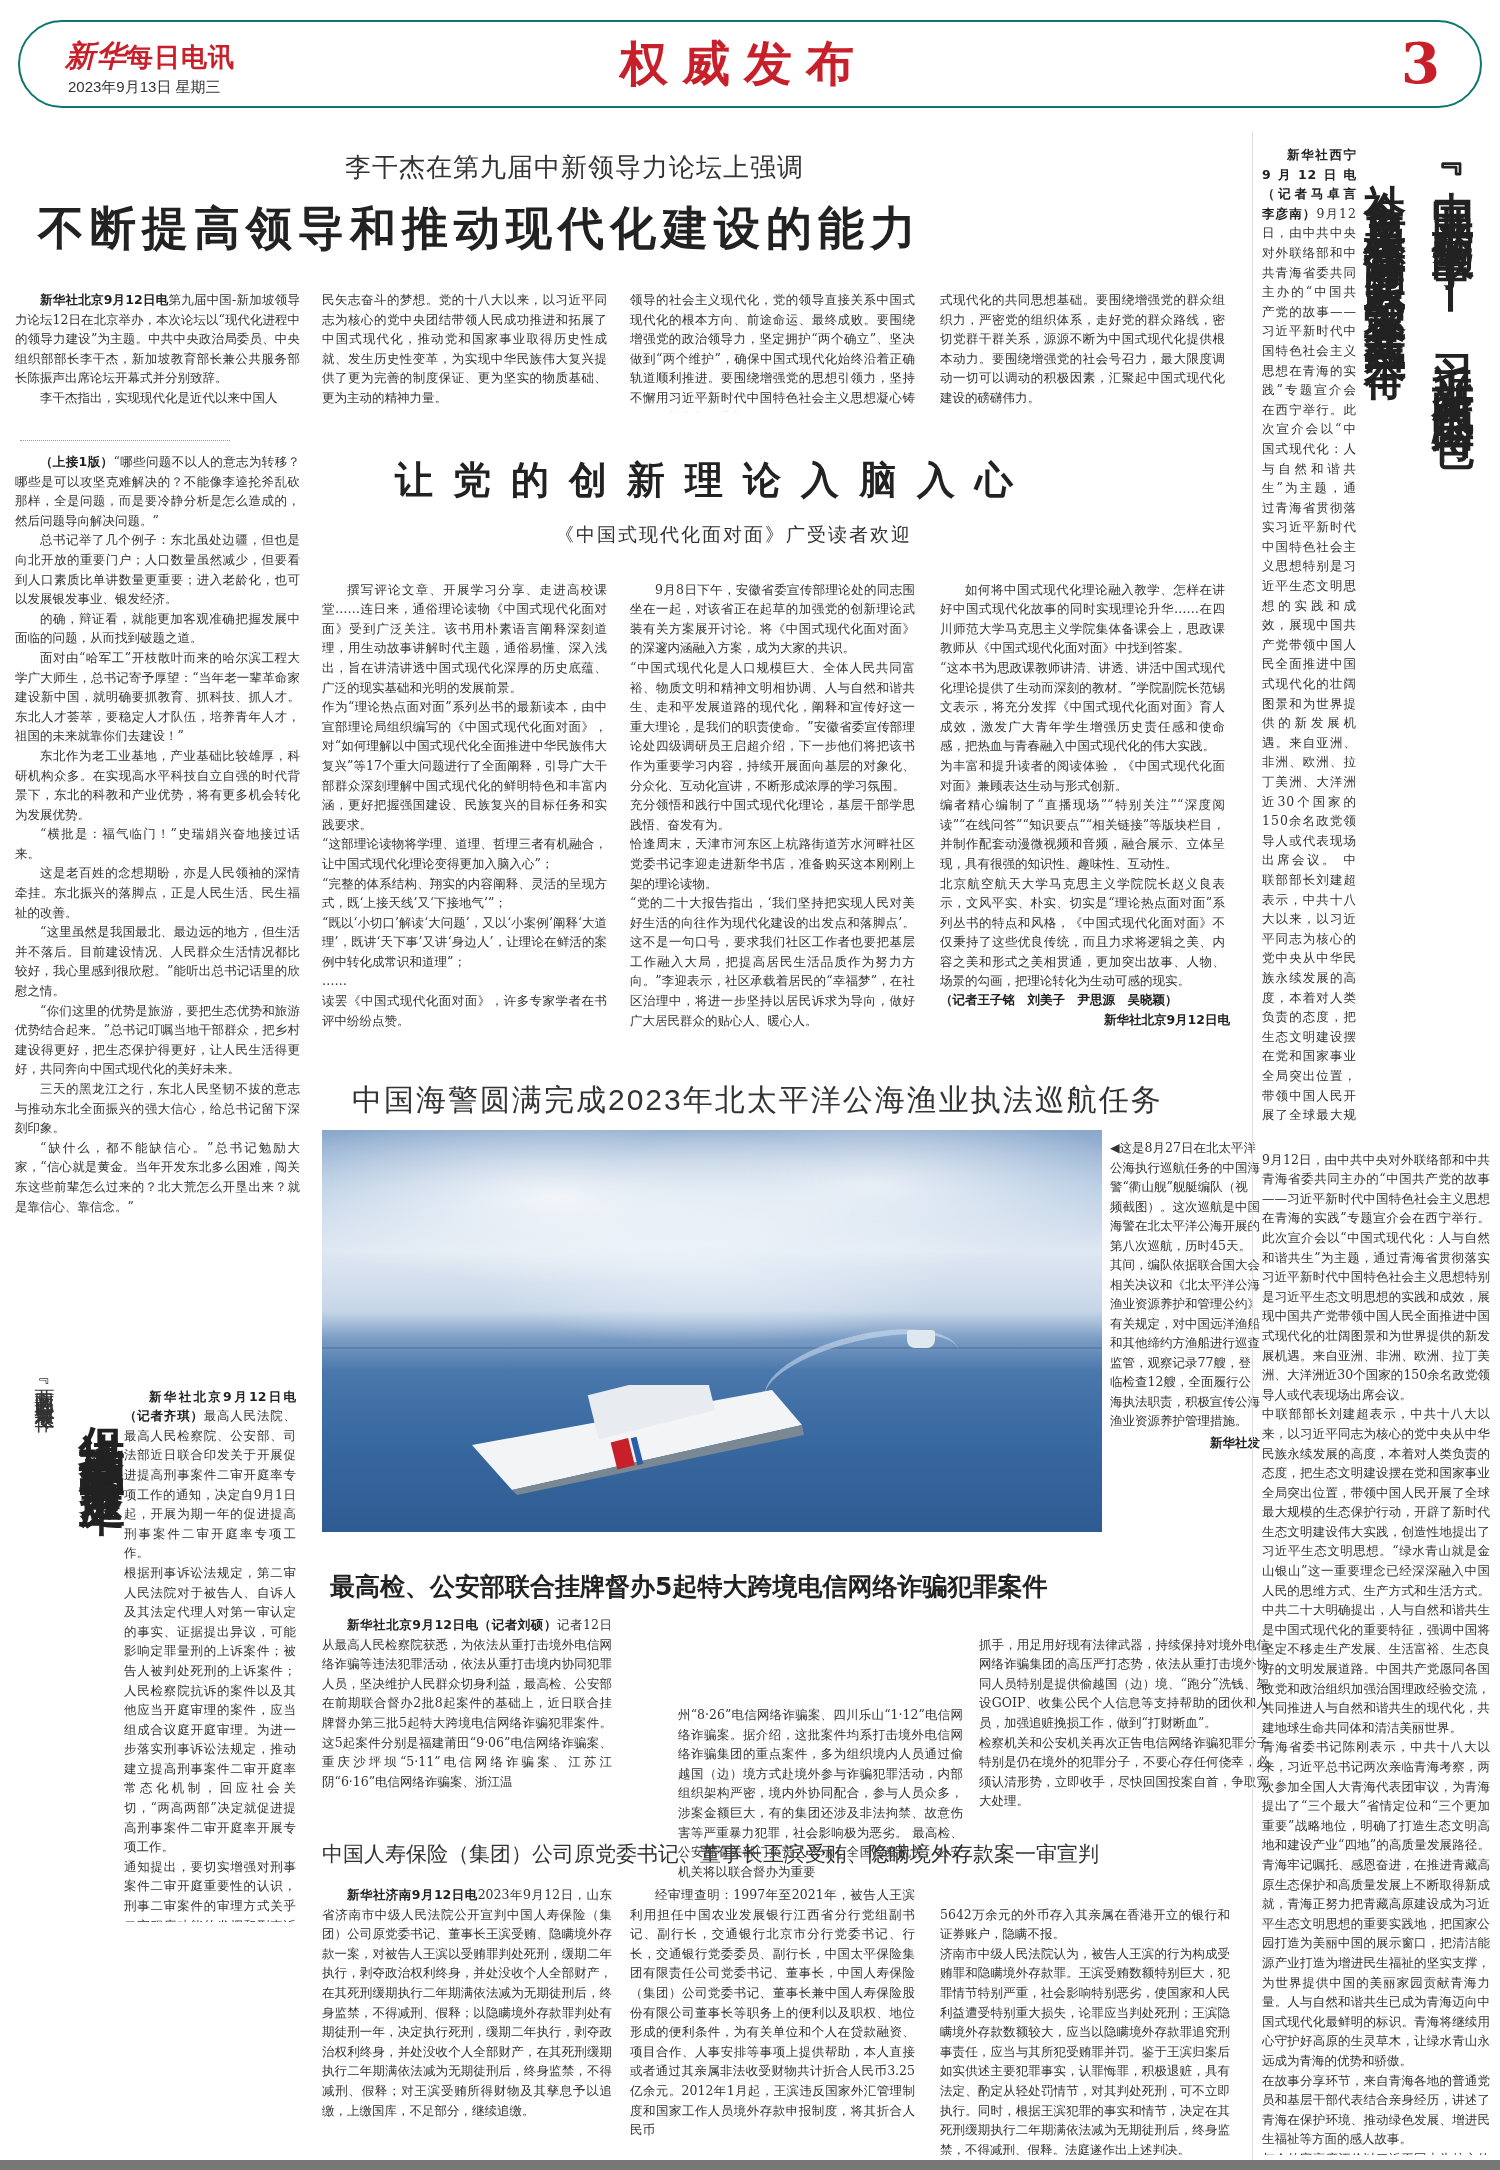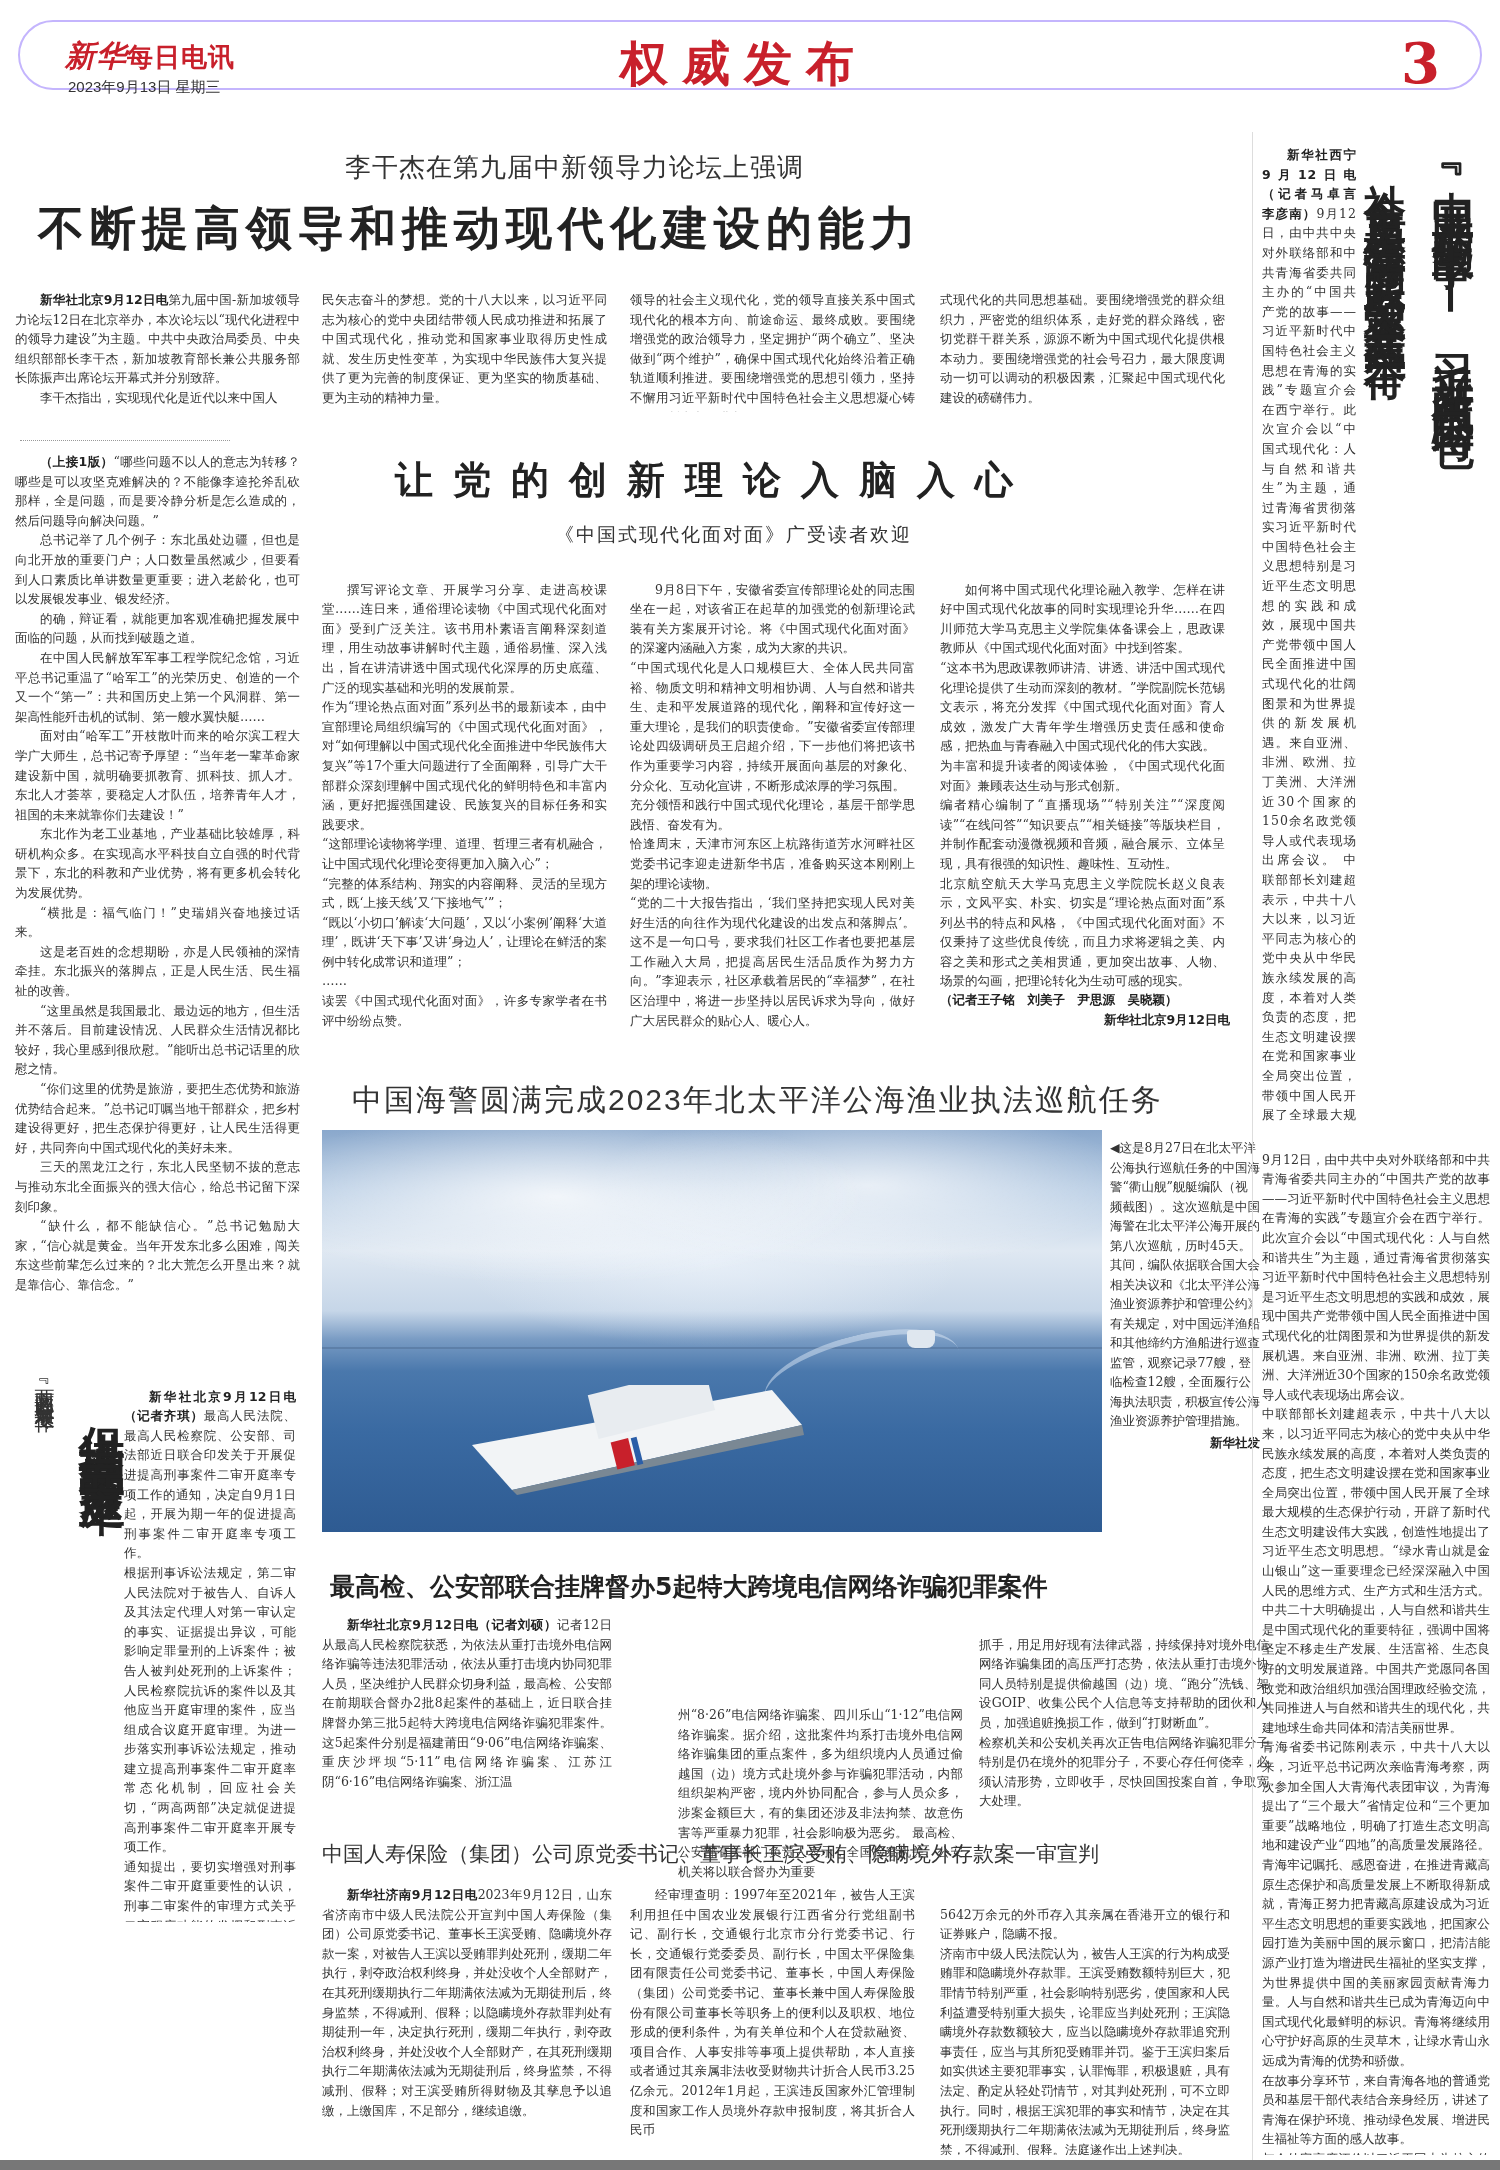--- a/index.html
+++ b/index.html
@@ -1,20 +1,20 @@
 <!DOCTYPE html>
 <html><head>
 <meta charset="utf-8">
 <style>
   * { box-sizing: border-box; margin: 0; padding: 0; }
   html, body { width: 1500px; height: 2170px; background: #fff; overflow: hidden; }
   body { position: relative; font-family: "DejaVu Serif", "Liberation Serif", serif; color: #222; }
 
-  .masthead { position: absolute; left: 18px; top: 20px; width: 1464px; height: 70px;
-    border: 2px solid #c4b5fd; border-radius: 44px; }
+  .masthead { position: absolute; left: 18px; top: 20px; width: 1464px; height: 88px;
+    border: 2px solid #0f766e; border-radius: 44px; }
   .logo { position: absolute; left: 45px; top: 14px; font-family: "DejaVu Serif", serif; font-weight: bold; font-style: italic;
     color: #c8202b; font-size: 30px; letter-spacing: 1px; }
   .logo .small { font-style: normal; font-size: 26px; }
   .pubdate { position: absolute; left: 48px; top: 56px; font-family: "Liberation Sans", sans-serif; font-size: 15px; color: #333; }
   .section-title { position: absolute; left: 600px; top: 10px; font-family: "DejaVu Serif", serif; font-weight: bold; color: #c8202b;
     font-size: 48px; letter-spacing: 14px; }
   .page-num { position: absolute; right: 40px; top: 8px; font-weight: bold; color: #c8202b; font-size: 56px; font-family: "DejaVu Serif", serif; }
 
   .kicker { position: absolute; font-family: "Liberation Sans", sans-serif; color: #333; }
   .headline { position: absolute; font-family: Liberation Mono, monospace; font-weight: bold; color: #222; }
@@ -73,21 +73,20 @@
 <div class="col" style="left:940px;top:290px;width:285px;height:122px;">
   <p style="text-indent:0">式现代化的共同思想基础。要围绕增强党的群众组织力，严密党的组织体系，走好党的群众路线，密切党群干群关系，源源不断为中国式现代化提供根本动力。要围绕增强党的社会号召力，最大限度调动一切可以调动的积极因素，汇聚起中国式现代化建设的磅礴伟力。</p>
 </div>
 
 <div class="rule-h" style="left:20px;top:440px;width:210px;"></div>
 
 <div class="col" style="left:15px;top:452px;width:285px;height:880px;">
   <p><span class="lead">（上接1版）</span><span>“哪些问题不以人的意志为转移？哪些是可以攻坚克难解决的？不能像李逵抡斧乱砍那样，全是问题，而是要冷静分析是怎么造成的，然后问题导向解决问题。”</span></p>
   <p>总书记举了几个例子：东北虽处边疆，但也是向北开放的重要门户；人口数量虽然减少，但要看到人口素质比单讲数量更重要；进入老龄化，也可以发展银发事业、银发经济。</p>
   <p>的确，辩证看，就能更加客观准确把握发展中面临的问题，从而找到破题之道。</p>
-  <p>在中国人民解放军军事工程学院纪念馆，习近平总书记重温了“哈军工”的光荣历史、创造的一个又一个“第一”：共和国历史上第一个风洞群、第一架高性能歼击机的试制、第一艘水翼快艇……</p>
   <p>面对由“哈军工”开枝散叶而来的哈尔滨工程大学广大师生，总书记寄予厚望：“当年老一辈革命家建设新中国，就明确要抓教育、抓科技、抓人才。东北人才荟萃，要稳定人才队伍，培养青年人才，祖国的未来就靠你们去建设！”</p>
   <p>东北作为老工业基地，产业基础比较雄厚，科研机构众多。在实现高水平科技自立自强的时代背景下，东北的科教和产业优势，将有更多机会转化为发展优势。</p>
   <p>“横批是：福气临门！”史瑞娟兴奋地接过话来。</p>
   <p>这是老百姓的念想期盼，亦是人民领袖的深情牵挂。东北振兴的落脚点，正是人民生活、民生福祉的改善。</p>
   <p>“这里虽然是我国最北、最边远的地方，但生活并不落后。目前建设情况、人民群众生活情况都比较好，我心里感到很欣慰。”能听出总书记话里的欣慰之情。</p>
   <p>“你们这里的优势是旅游，要把生态优势和旅游优势结合起来。”总书记叮嘱当地干部群众，把乡村建设得更好，把生态保护得更好，让人民生活得更好，共同奔向中国式现代化的美好未来。</p>
   <p>三天的黑龙江之行，东北人民坚韧不拔的意志与推动东北全面振兴的强大信心，给总书记留下深刻印象。</p>
   <p>“缺什么，都不能缺信心。”总书记勉励大家，“信心就是黄金。当年开发东北多么困难，闯关东这些前辈怎么过来的？北大荒怎么开垦出来？就是靠信心、靠信念。”</p>
 
 </div>

